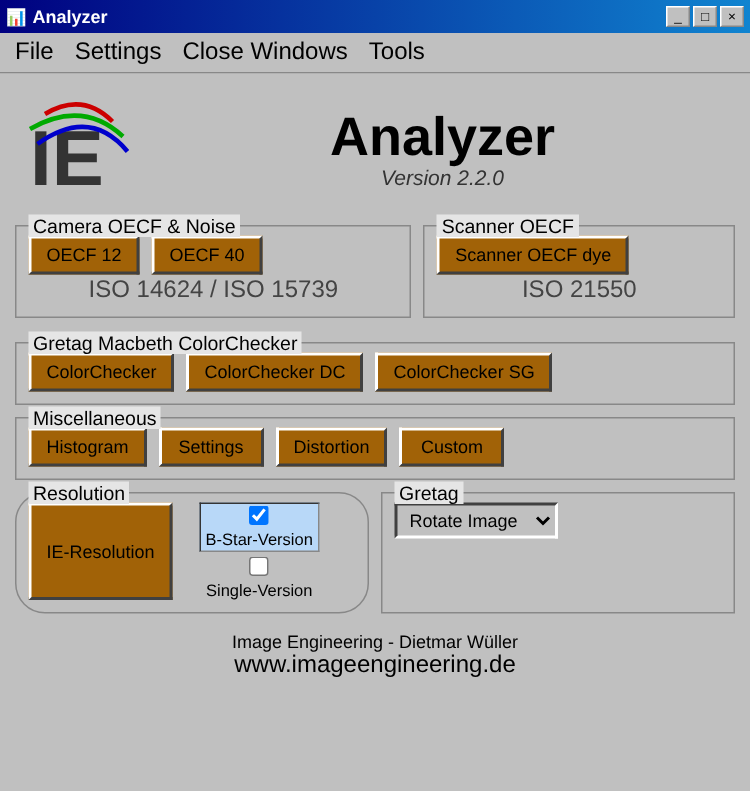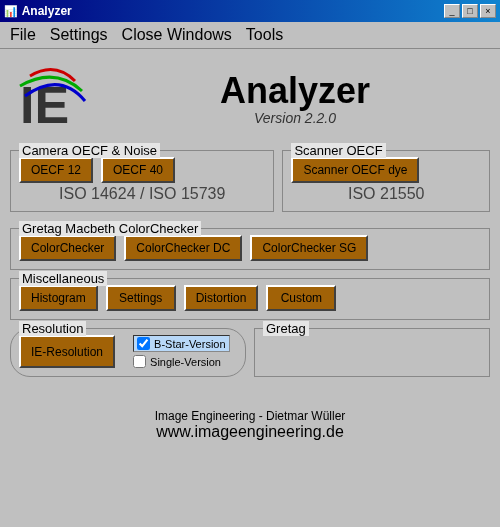--- a/index.html
+++ b/index.html
@@ -160,20 +160,21 @@
       display: flex;
       flex-direction: column;
       gap: 3px;
       margin-left: 10px;
     }
     .checkbox-row {
       display: flex;
       align-items: center;
       gap: 4px;
       font-size: 11px;
+      flex-direction: column;
     }
     .checkbox-input {
       width: 13px;
       height: 13px;
       cursor: pointer;
     }
     .resolution-row {
       display: flex;
       gap: 8px;
     }
@@ -184,21 +185,21 @@
       border-left-color: #404040;
       border-right-color: #ffffff;
       border-bottom-color: #ffffff;
       padding: 2px 4px;
       font-size: 12px;
       cursor: pointer;
       min-width: 100px;
     }
     .footer {
       text-align: center;
-      margin-top: 24px;
+      margin-top: 4px;
       font-size: 12px;
       color: #000;
     }
     .footer-url {
       font-size: 16px;
       color: #000;
     }
   </style>
 </head>
 <body>
@@ -290,20 +291,25 @@
           </label>
           <label class="checkbox-row">
             <input type="checkbox" class="checkbox-input" style="">
             <span>Single-Version</span>
           </label>
         </div>
       </div>
     </div>
     <div class="group-box tools-group">
       <span class="group-label">Gretag</span>
+      <select class="select-dropdown">
+        <option>Rotate Image</option>
+        <option>Flip Horizontal</option>
+        <option>Flip Vertical</option>
+      </select>
     </div>
   </div>
 
   <div class="footer">
     <div>Image Engineering - Dietmar Wüller</div>
     <div class="footer-url">www.imageengineering.de</div>
   </div>
 
 </div>
 

